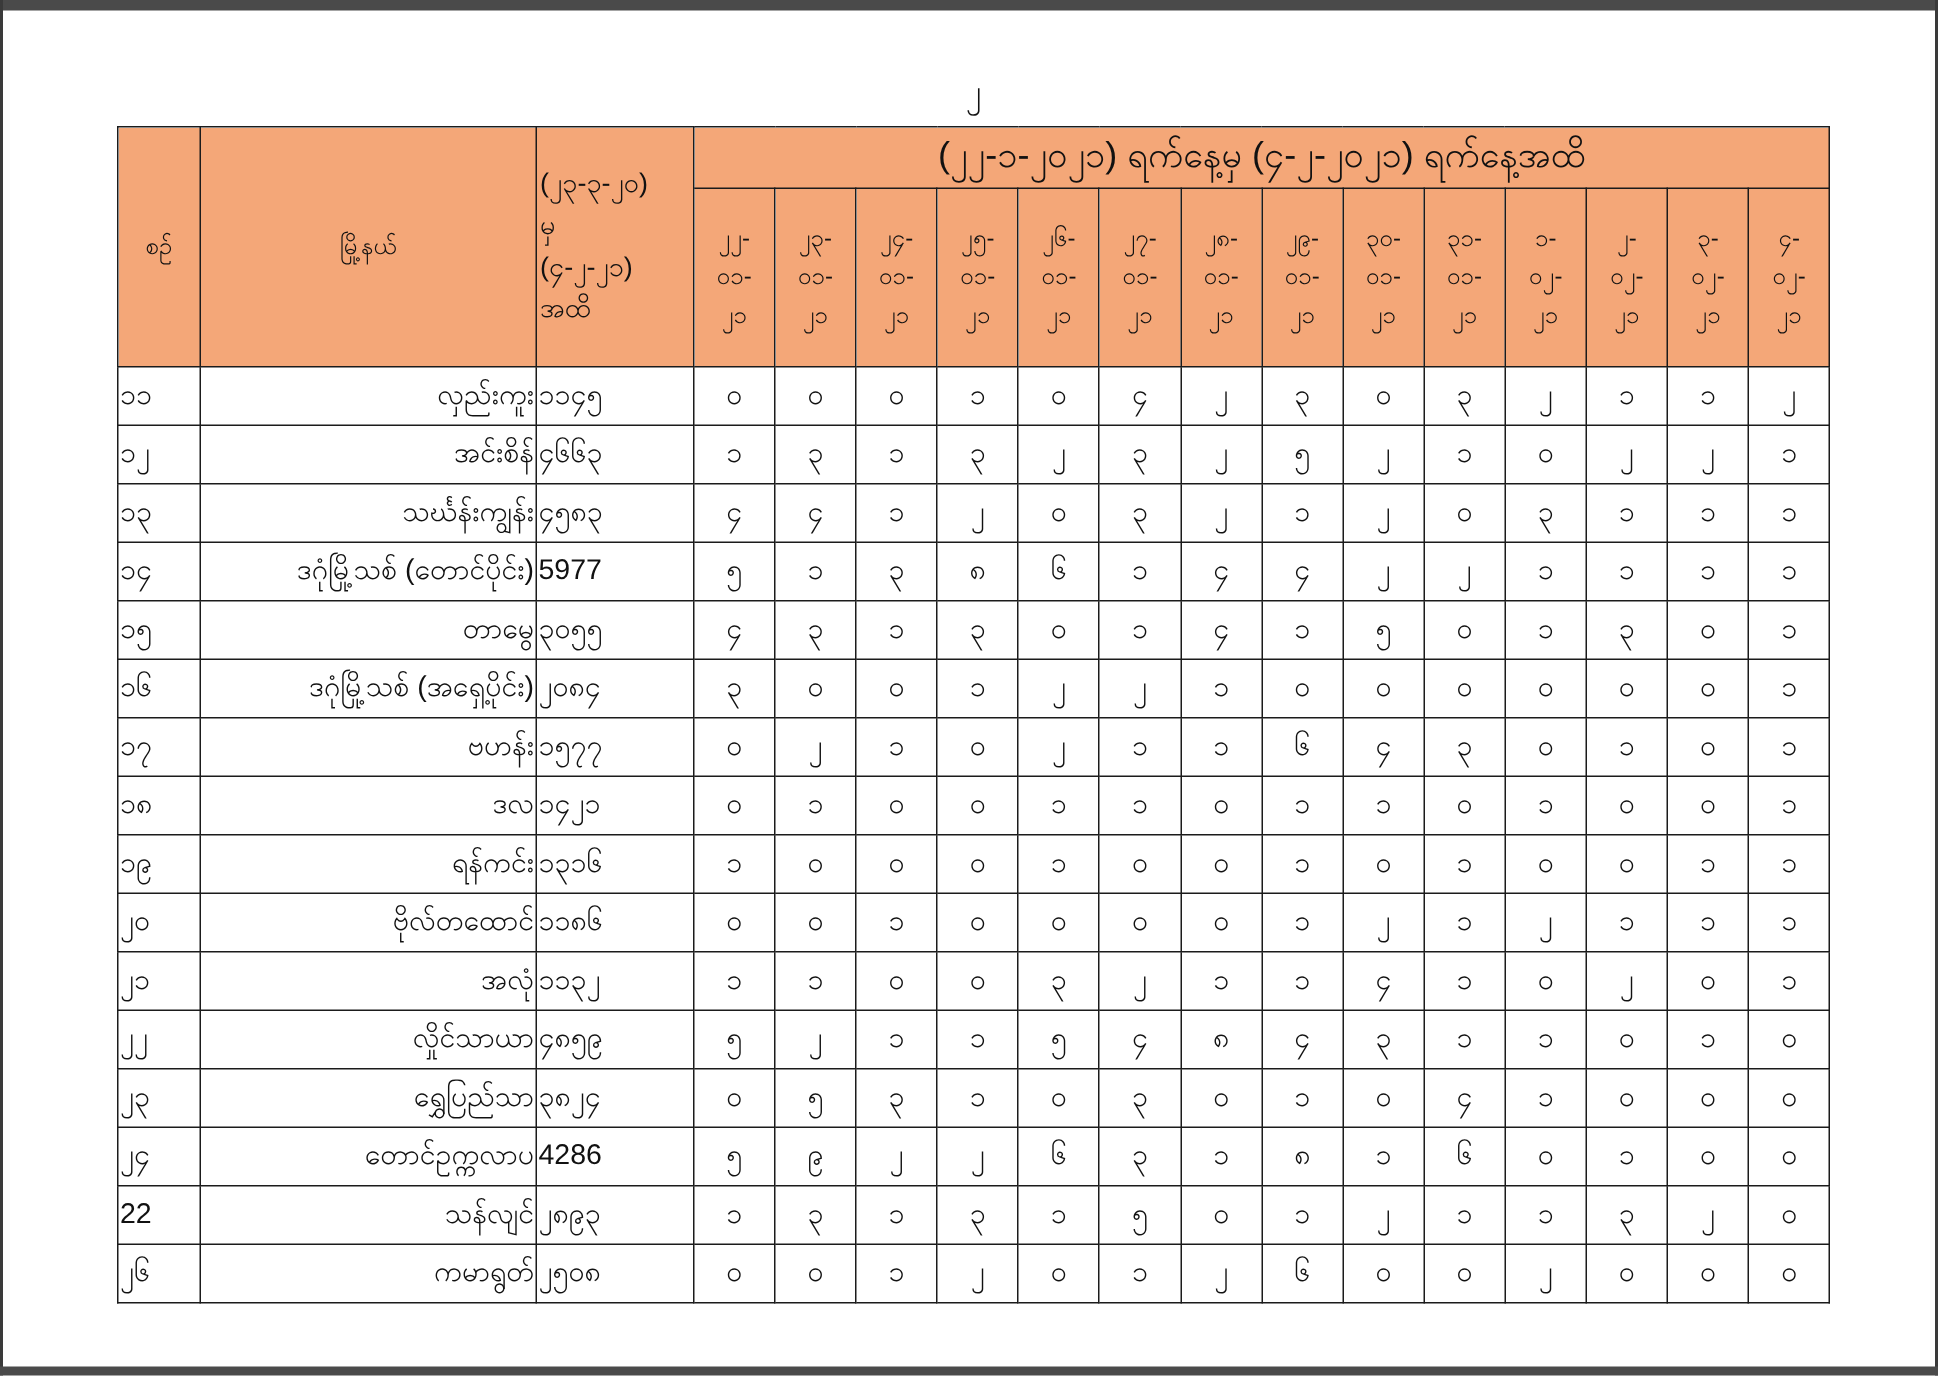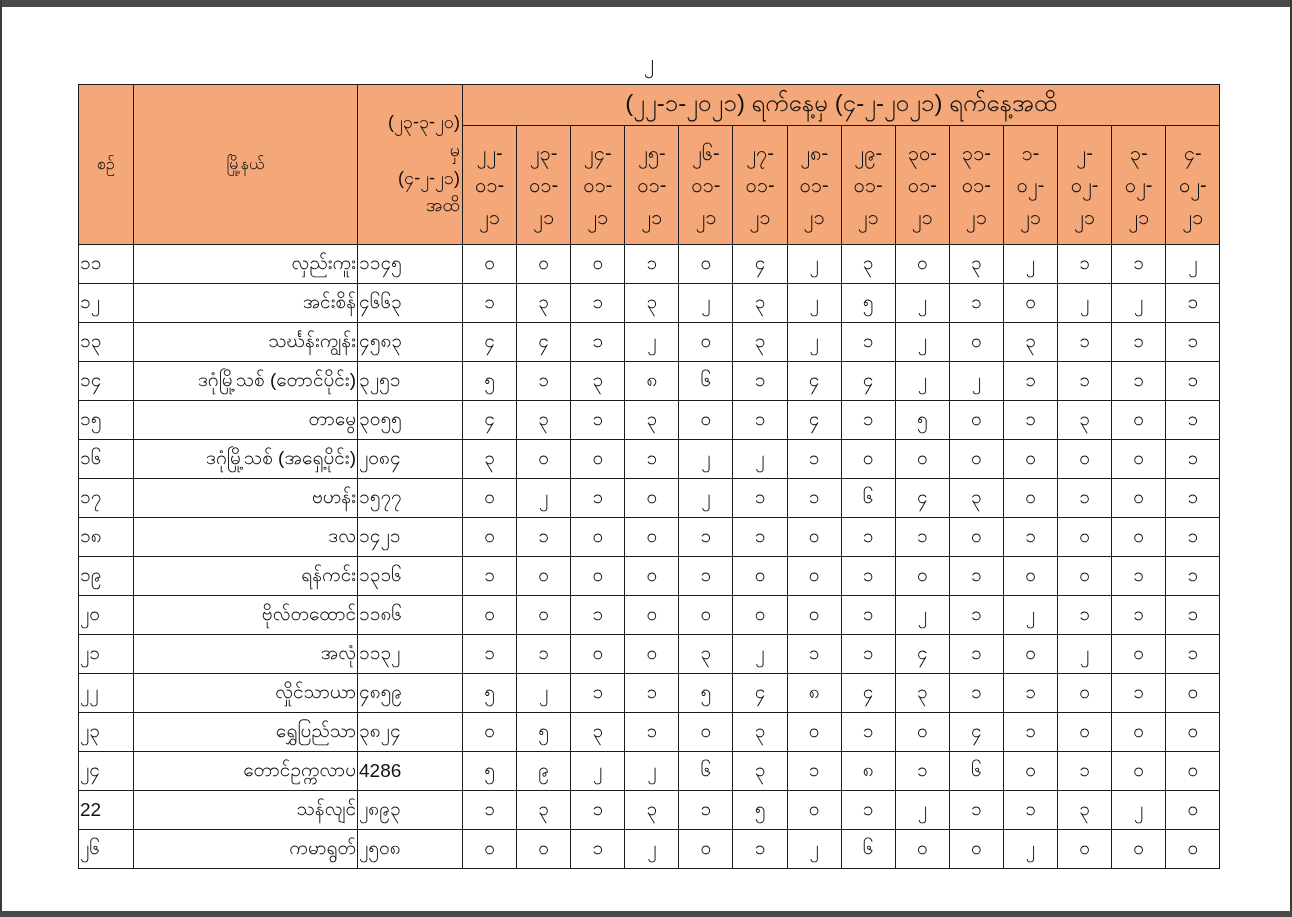--- a/index.html
+++ b/index.html
@@ -44,29 +44,29 @@
     vertical-align:middle;
     padding:2px 4px;
   }
   .no-th, .township-th{
     font-size:16px;
     text-align:center;
     vertical-align:middle;
   }
   .cumulative-th{
     font-size:18px;
-    text-align:right;
+    text-align:left;
     vertical-align:middle;
     white-space:pre-line;
     line-height:1.55;
     padding:4px 2px;
   }
   .date-th{
     height:110px;
-    font-size:20px;
+    font-size:16px;
     text-align:center;
     vertical-align:middle;
     white-space:pre-line;
     line-height:1.6;
     padding:4px 0;
   }
   tbody td{
     height:36px;
     font-size:19px;
     vertical-align:middle;
@@ -203,21 +203,21 @@
         <td class="daily-cell">၂</td>
         <td class="daily-cell">၀</td>
         <td class="daily-cell">၃</td>
         <td class="daily-cell">၁</td>
         <td class="daily-cell">၁</td>
         <td class="daily-cell">၁</td>
       </tr>
       <tr>
         <td class="no-cell">၁၄</td>
         <td class="township-cell">ဒဂုံမြို့သစ် (တောင်ပိုင်း)</td>
-        <td class="cum-cell">၃၂၅၁</td>
+        <td class="cum-cell">5977</td>
         <td class="daily-cell">၅</td>
         <td class="daily-cell">၁</td>
         <td class="daily-cell">၃</td>
         <td class="daily-cell">၈</td>
         <td class="daily-cell">၆</td>
         <td class="daily-cell">၁</td>
         <td class="daily-cell">၄</td>
         <td class="daily-cell">၄</td>
         <td class="daily-cell">၂</td>
         <td class="daily-cell">၂</td>

